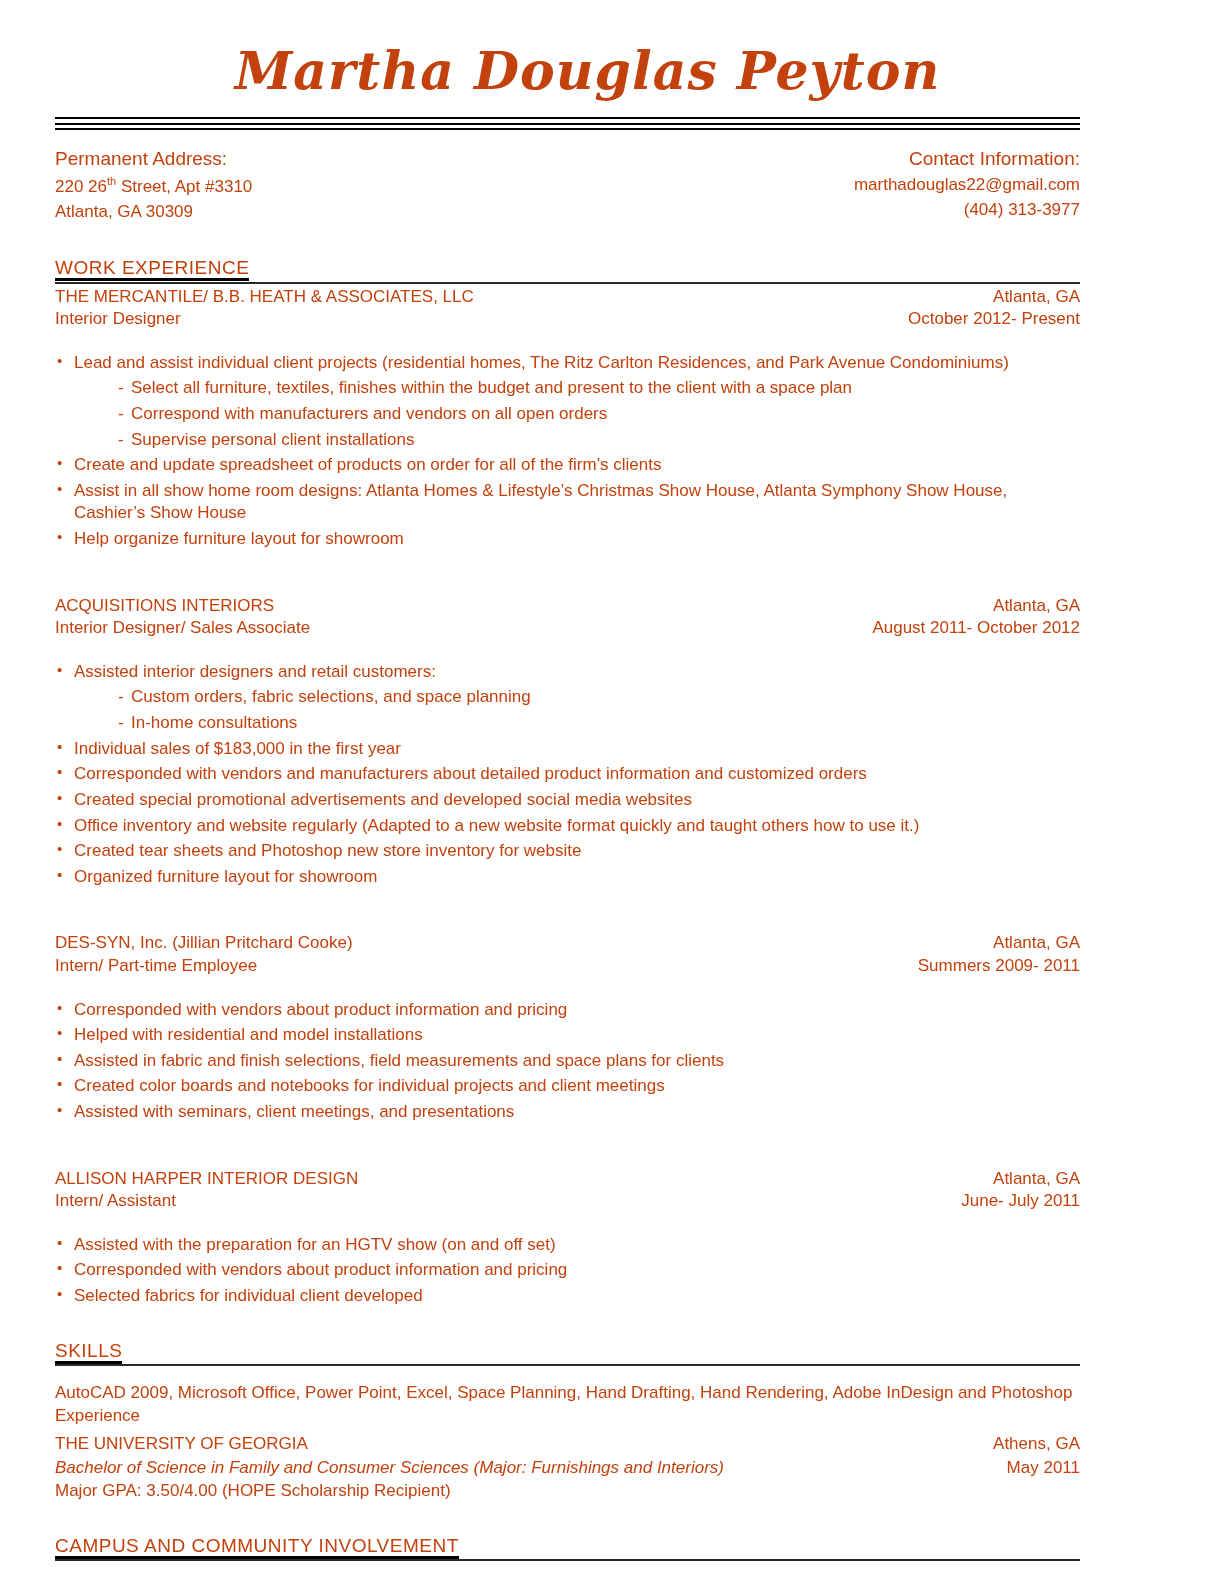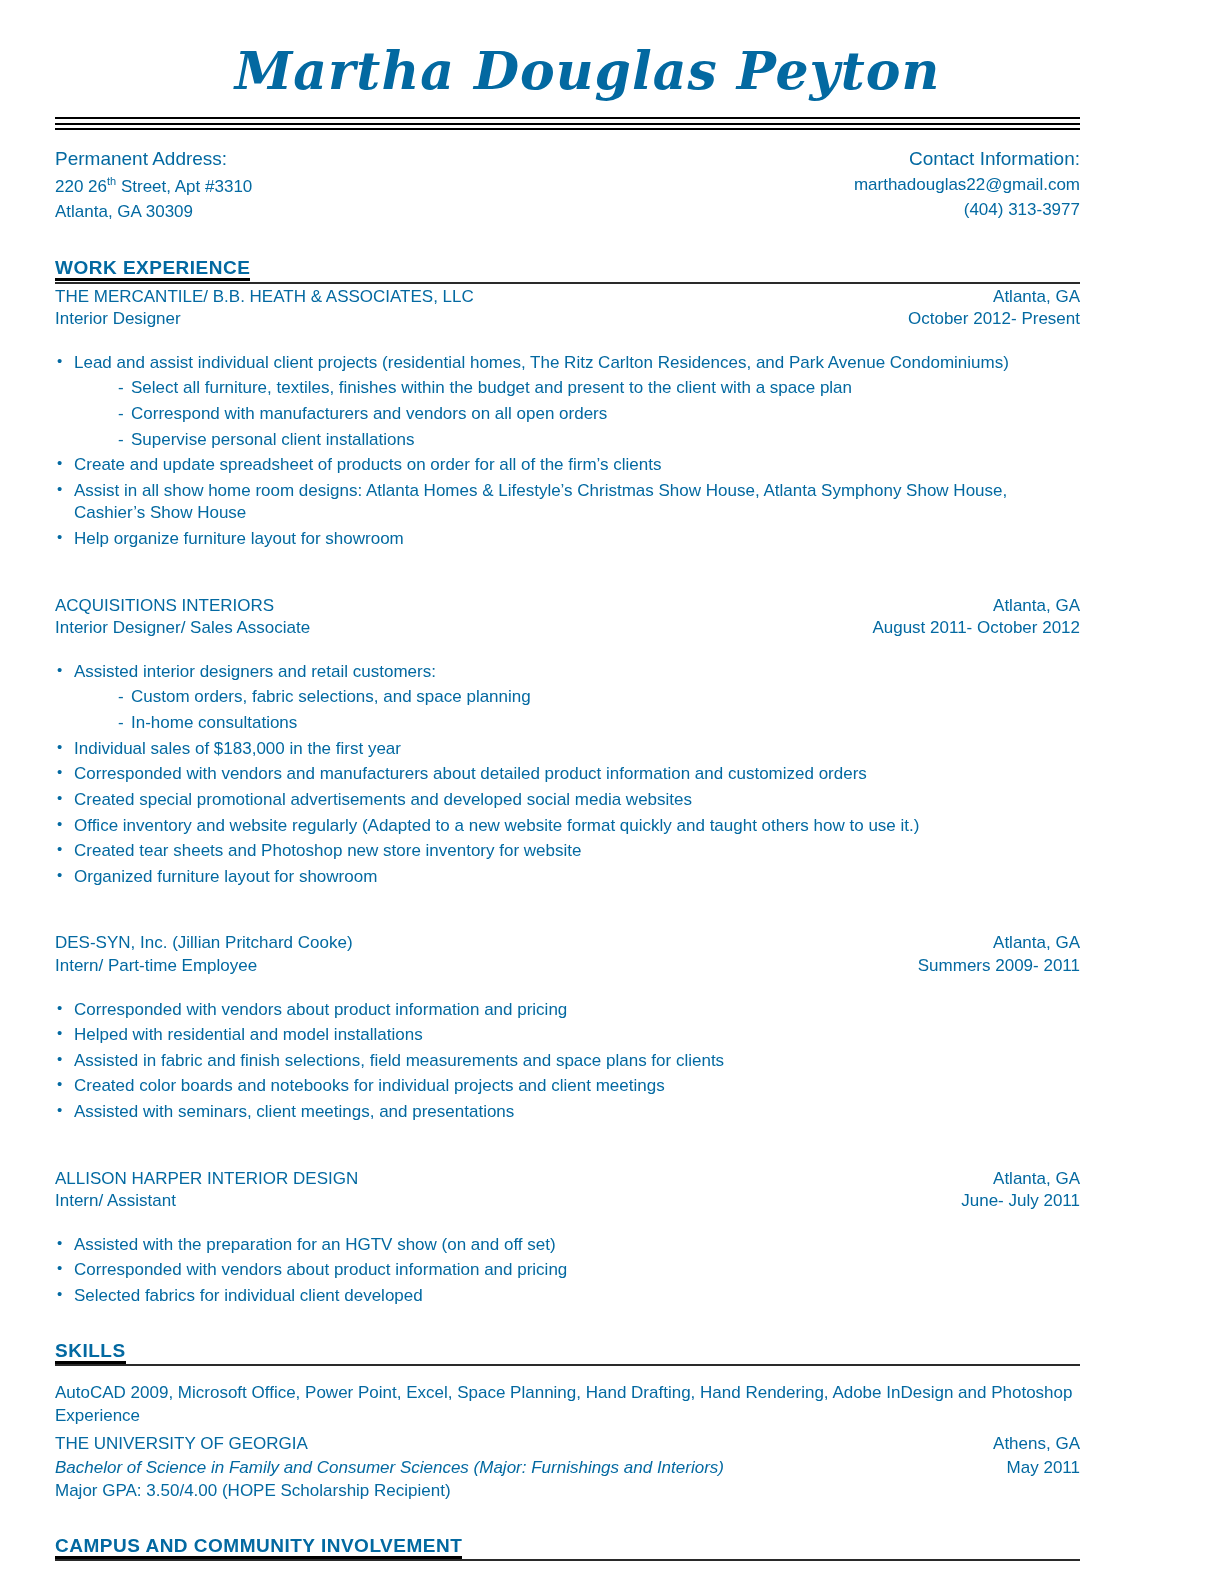--- a/index.html
+++ b/index.html
@@ -1,20 +1,20 @@
 <!DOCTYPE html>
 <html><head>
 <meta charset="utf-8">
 <style>
   html,body { margin:0; padding:0; background:#fff; }
   .page {
     width:1152px; height:1584px; box-sizing:border-box;
     padding:30px 72px 10px 55px;
     font-family:"Liberation Sans", sans-serif;
-    font-size:17px; line-height:1.33; color:#0369a1;
+    font-size:17px; line-height:1.33; color:#c2410c;
     overflow:hidden;
   }
   .name {
     font-family:"DejaVu Serif", serif;
     font-weight:bold; font-style:italic;
     font-size:52px; text-align:center;
     margin:6px 0 12px 40px; letter-spacing:1px;
     white-space:nowrap;
   }
   .name-rule {
@@ -24,21 +24,21 @@
     background:linear-gradient(#000,#000) center / 100% 2px no-repeat;
     margin-bottom:16px;
   }
   .contact-row { display:flex; justify-content:space-between; align-items:flex-start;gap:48px; }
   .contact-col.right { text-align:right; }
   .contact-label { font-size:19px; margin-bottom:3px; }
   .contact-line { font-size:17px; margin-bottom:2px; }
   sup { font-size:11px; }
 
   .sec-heading {
-    font-weight:bold; font-size:19px; letter-spacing:0.5px;
+    font-weight:normal; font-size:19px; letter-spacing:0.5px;
     border-bottom:2px solid #2a2a2a; padding-bottom:1px;
     margin-top:30px; margin-bottom:2px;
   }
   .sec-heading .ht { border-bottom:3px solid #000; }
 
   .row { display:flex; justify-content:space-between; align-items:baseline; }
   .row .left { text-align:center; }
   .row .right { text-align:right; white-space:nowrap; }
 
   .job { margin-bottom:0; }

